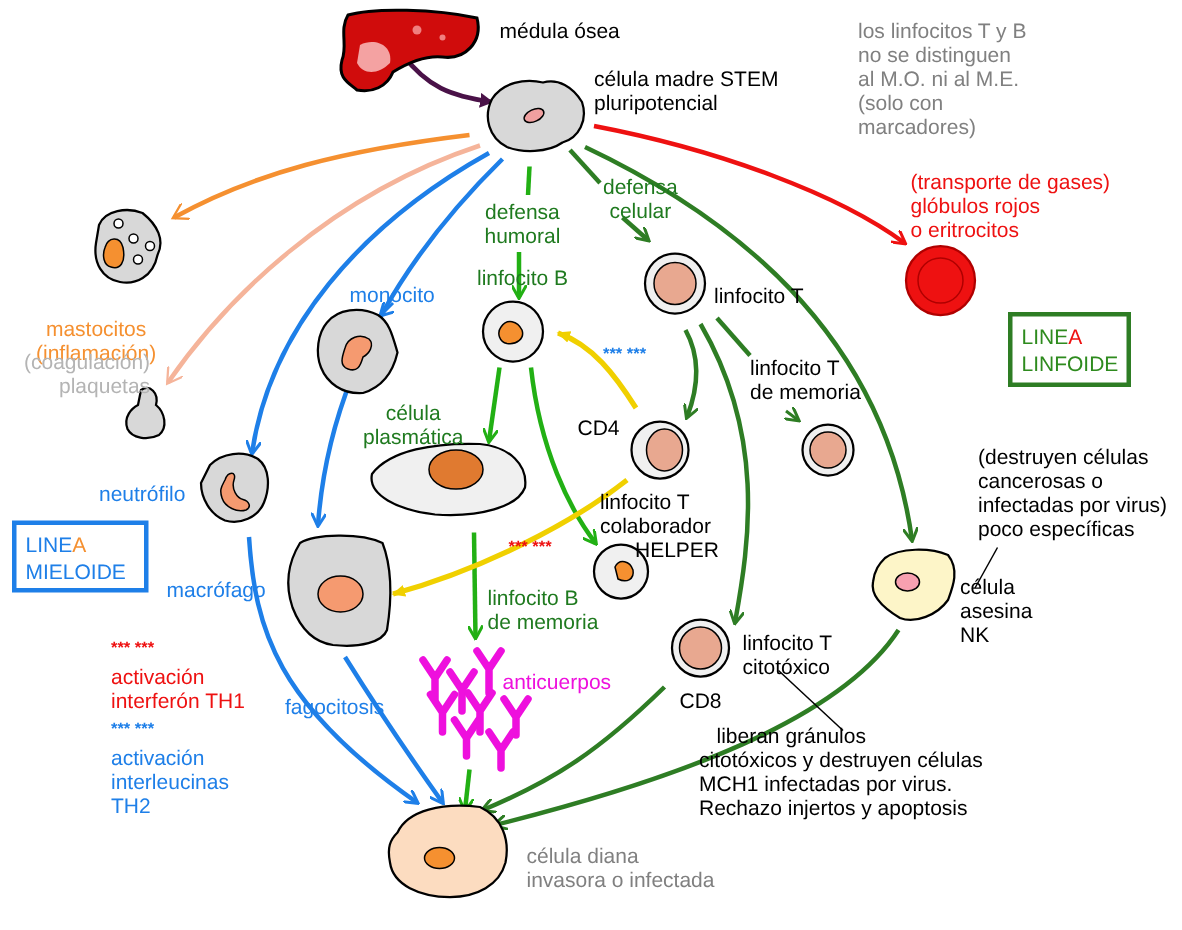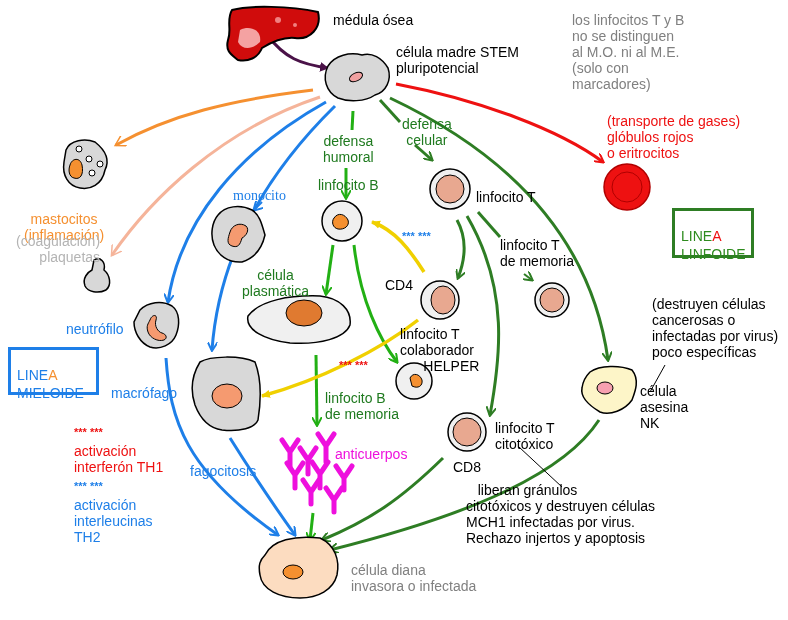--- a/index.html
+++ b/index.html
@@ -9,21 +9,21 @@
   .lbl { position: absolute; line-height: 16px; font-size: 14px; white-space: pre; }
   .c-black { color: #000000; }
   .c-grey { color: #808080; }
   .c-dkgreen { color: #1f7a1f; }
   .c-blue { color: #1e7fe8; }
   .c-red { color: #ee1111; }
   .c-orange { color: #f59030; }
   .c-lightgrey { color: #b4b4b4; }
   .c-magenta { color: #ee10dd; margin-top: 10px; }
   .stars { position: absolute; font-size: 11px; line-height: 8px; font-weight: bold; letter-spacing: 0px; }
-  .box { position: absolute; border: 3px solid; box-sizing: border-box; padding: 16px 6px; font-size: 14px; line-height: 18px; }
+  .box { position: absolute; border: 3px solid; box-sizing: border-box; padding: 4px 6px; font-size: 14px; line-height: 18px; }
   .box-linfoide { border-color: #2e7d24; color: #2e8b1e; }
   .box-mieloide { border-color: #1e7fe8; color: #1e7fe8; }
   .accent-red { color: #ee1111; }
   .accent-orange { color: #f59030; }
 </style>
 </head>
 <body>
 
 <div id="stage">
 <svg width="788" height="620" viewBox="0 0 788 620" xmlns="http://www.w3.org/2000/svg" style="position:absolute;left:0;top:0;">
@@ -213,21 +213,21 @@
 
 <div class="box box-mieloide" style="left:8px;top:347px;width:91px;height:48px;">
   <span>LINE</span><span class="accent-orange">A</span><br>
   <span>MIELOIDE</span>
 </div>
 
 <div class="lbl c-orange" style="left:24px;top:196px;text-align:center;margin-top:15px;">mastocitos
 (inflamación)</div>
 <div class="lbl c-lightgrey" style="left:16px;top:233px;text-align:right;">(coagulación)
 plaquetas</div>
-<div class="lbl c-blue" style="left:233px;top:188px;font-family:Liberation Serif, serif;">monocito</div>
+<div class="lbl c-blue" style="left:233px;top:188px;">monocito</div>
 <div class="lbl c-blue" style="left:66px;top:321px;">neutrófilo</div>
 <div class="lbl c-blue" style="left:111px;top:385px;">macrófago</div>
 <div class="lbl c-blue" style="left:190px;top:463px;">fagocitosis</div>
 
 <div class="lbl c-dkgreen" style="left:323px;top:133px;text-align:center;">defensa
 humoral</div>
 <div class="lbl c-dkgreen" style="left:402px;top:116px;text-align:center;">defensa
 celular</div>
 <div class="lbl c-dkgreen" style="left:318px;top:177px;">linfocito B</div>
 <div class="lbl c-black" style="left:476px;top:189px;">linfocito T</div>

